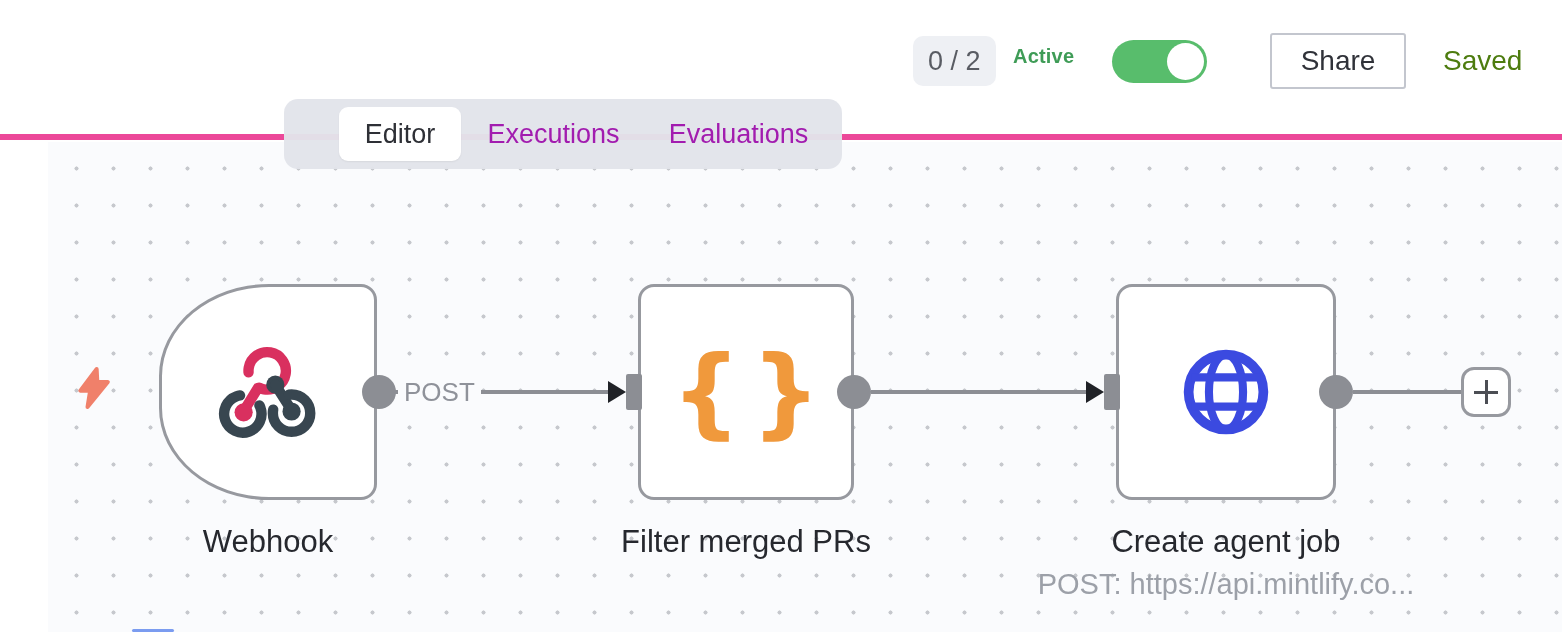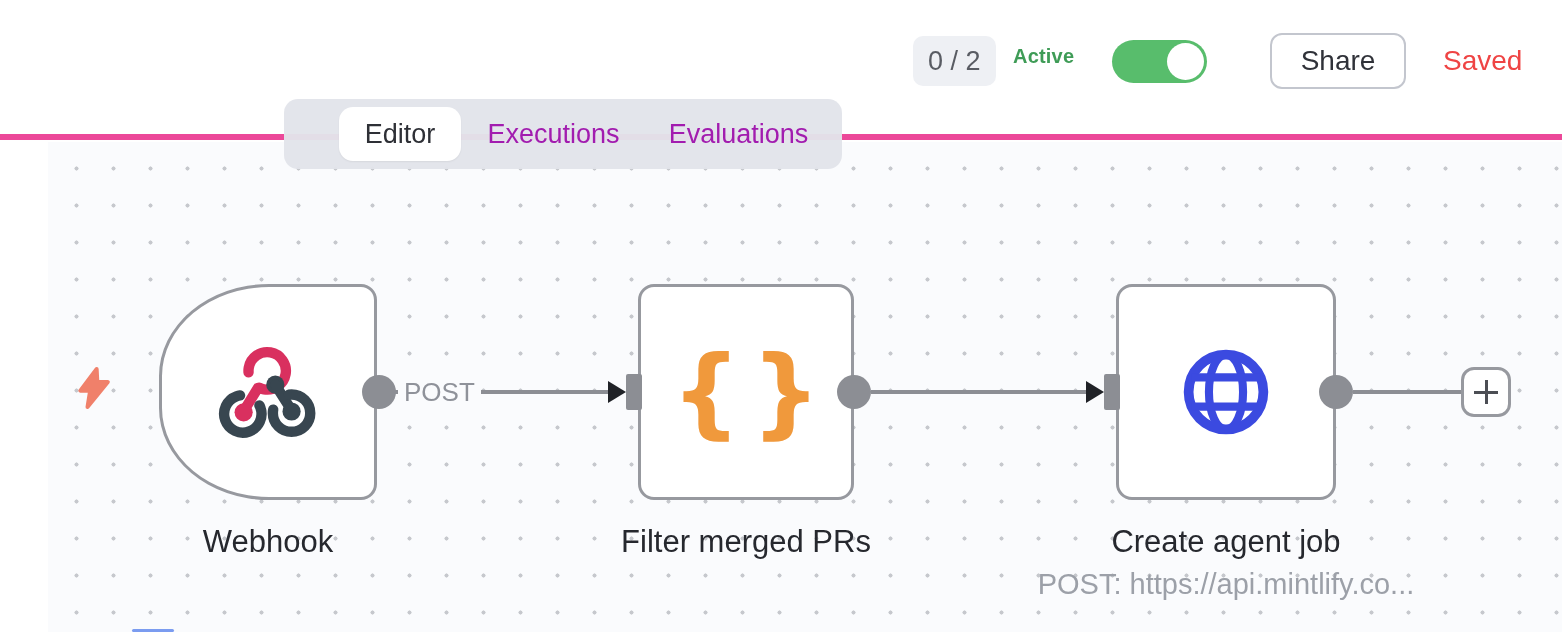--- a/index.html
+++ b/index.html
@@ -8,29 +8,29 @@
   .app { position:relative; width:1562px; height:632px; background:#ffffff; }
 
   
   .header { position:absolute; left:0; top:0; width:1562px; height:140px; background:#ffffff; border-bottom:6px solid #ec4899; z-index:4;text-decoration:underline; }
   .counter-badge { position:absolute; left:913px; top:36px; height:50px; min-width:80px; padding:0 15px;
     background:#eef0f4; border-radius:10px; color:#595c63; font-size:27px; display:flex; align-items:center; justify-content:center; }
   .active-label { position:absolute; left:1013px; top:45px; color:#3f9c57; font-size:20px; font-weight:700; letter-spacing:.2px; }
   .toggle { position:absolute; left:1112px; top:40px; width:95px; height:43px; background:#58bd6c; border-radius:22px; cursor:pointer; }
   .toggle .knob { position:absolute; right:3px; top:3px; width:37px; height:37px; background:#ffffff; border-radius:50%; }
   .share-btn { position:absolute; left:1270px; top:33px; width:136px; height:56px; background:#ffffff;
-    border:2px solid #c3c6ce; border-radius:12px; color:#303239; font-size:28px; font-weight:500; font-family:"Liberation Sans",sans-serif; cursor:pointer;
+    border:2px solid #c3c6ce; border-radius:3px; color:#303239; font-size:28px; font-weight:500; font-family:"Liberation Sans",sans-serif; cursor:pointer;
     display:flex; align-items:center; justify-content:center; }
-  .saved-status { position:absolute; left:1443px; top:45px; color:#ef4444; font-size:28px; font-weight:500; }
+  .saved-status { position:absolute; left:1443px; top:45px; color:#4d7c0f; font-size:28px; font-weight:500; }
 
   
   .tabbar { position:absolute; left:284px; top:99px; width:558px; height:70px; background:rgba(226,228,234,0.96);
     border-radius:14px; display:flex; align-items:center; padding:0 11px; z-index:6; }
   .tab { height:54px; display:flex; align-items:center; justify-content:center; font-size:27px; color:#a21caf; cursor:pointer; }
-  .tab.active { width:132px; background:#ffffff; border-radius:14px; color:#2e3036; box-shadow:0 1px 2px rgba(0,0,0,0.06);margin-left:44px; }
+  .tab.active { width:132px; background:#ffffff; border-radius:9px; color:#2e3036; box-shadow:0 1px 2px rgba(0,0,0,0.06);margin-left:44px; }
   .tab.plain { width:200px; }
 
   
   .canvas { position:absolute; left:0; top:142px; width:1562px; height:490px; background:#fafbfd; overflow:hidden;
     background-image:radial-gradient(#c6c8cd 1.8px, transparent 2.3px);
     background-size:37px 37px; background-position:10px 8px;margin-left:48px; }
 
   .edge { position:absolute; height:4px; background:#8c8e94; z-index:1; }
   .edge-label { position:absolute; z-index:2; font-size:26px; color:#8f929a; background:#fafbfd; padding:0 6px; line-height:32px; }
   .arrowhead { position:absolute; width:0; height:0; border-top:11px solid transparent; border-bottom:11px solid transparent;

